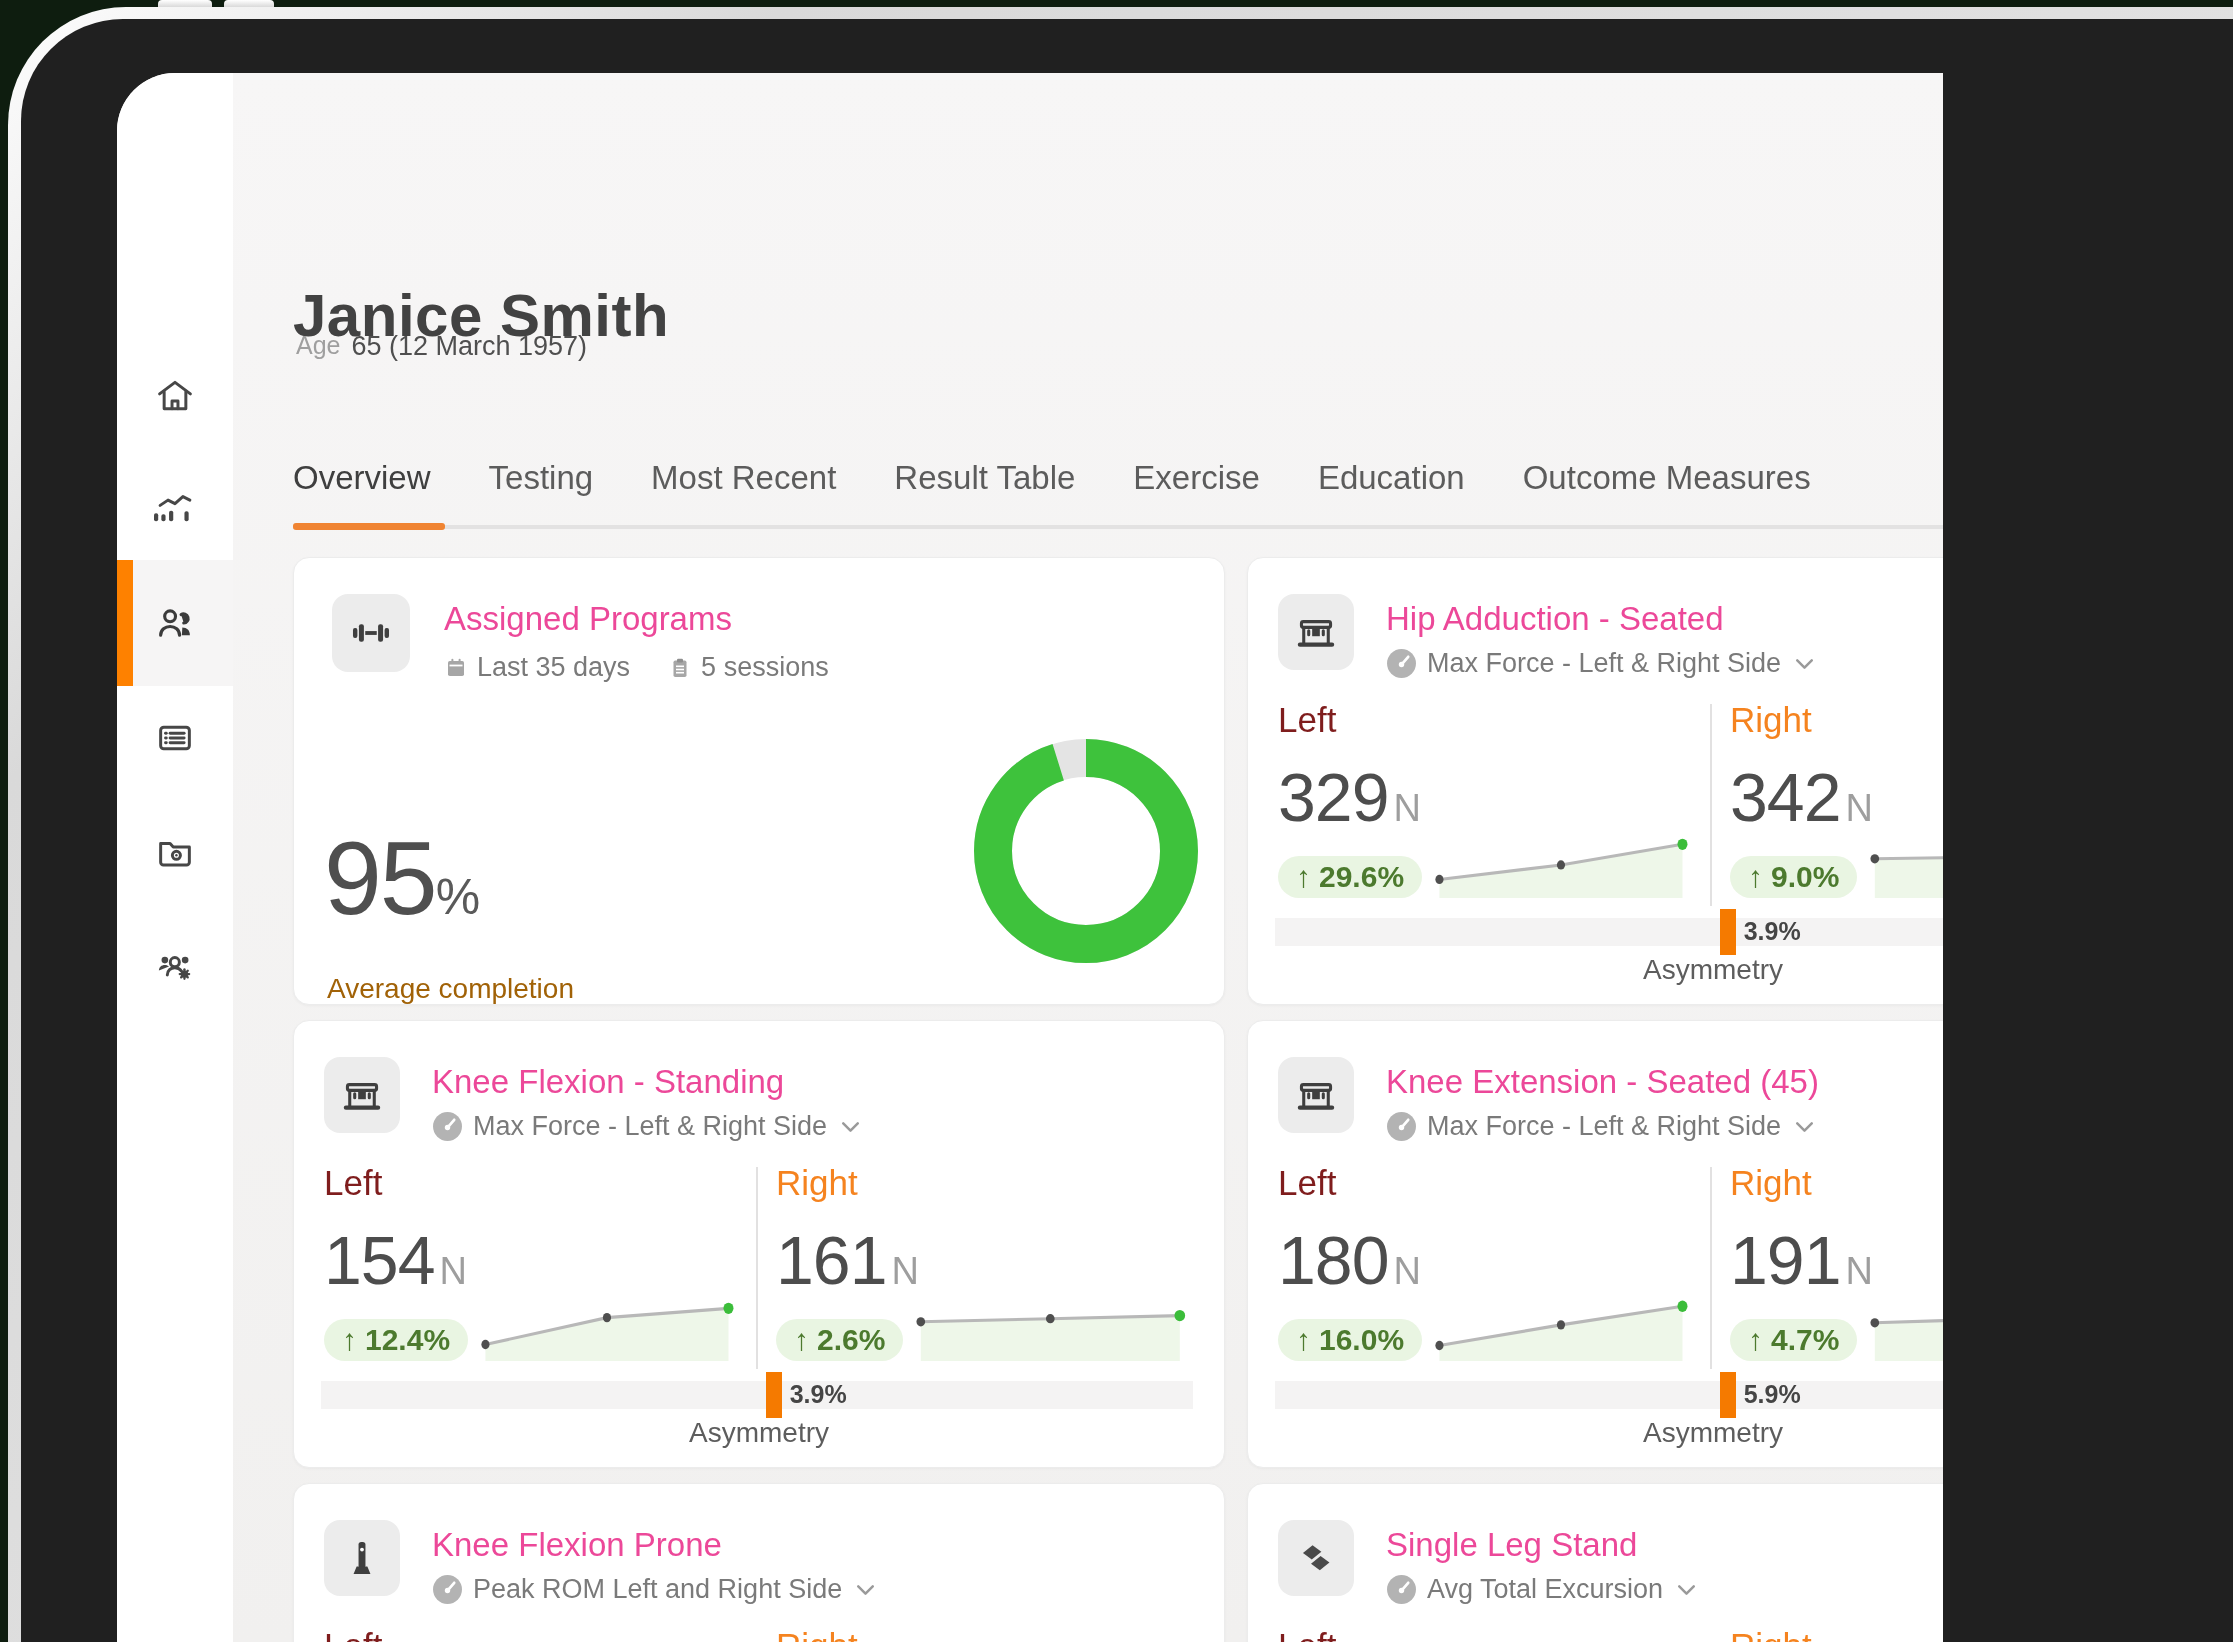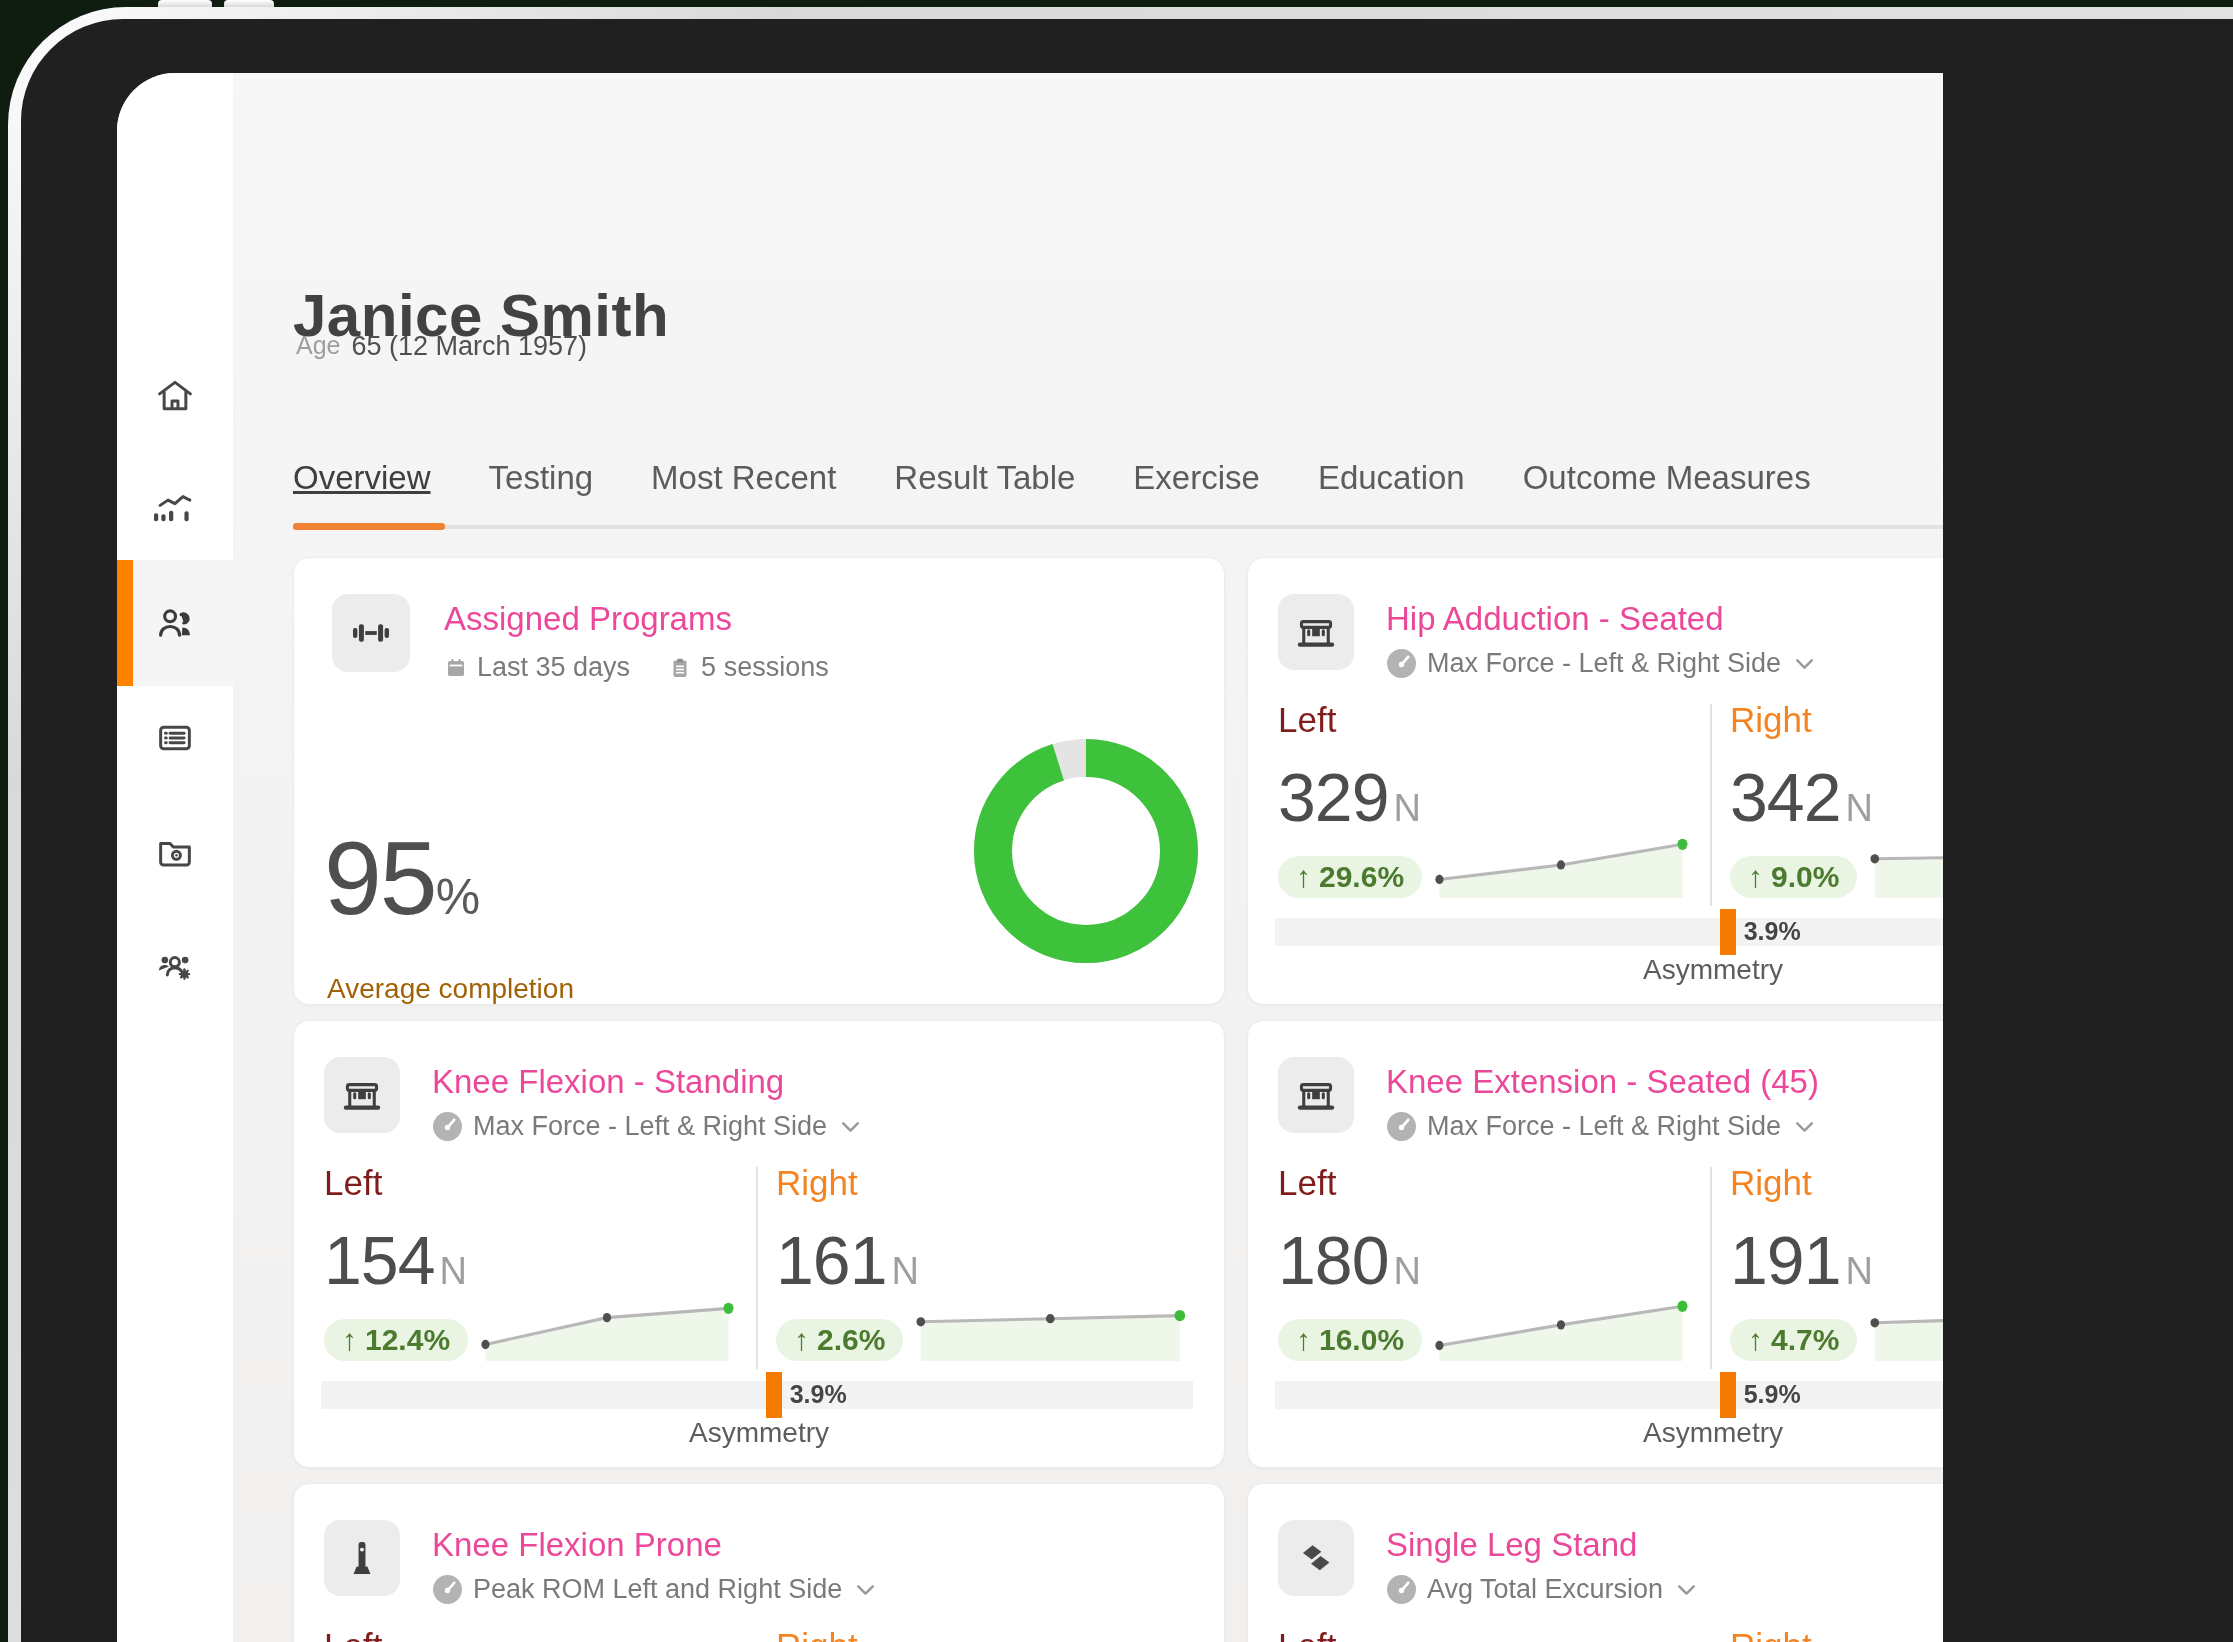--- a/index.html
+++ b/index.html
@@ -27,21 +27,21 @@
   .side-item.active{background:#f6f5f5;}
   .side-item.active::before{content:"";position:absolute;left:0;top:0;bottom:0;width:16px;background:#fe8100;}
   
   .page-title{position:absolute;left:176px;top:168px;font-size:60px;font-weight:700;color:#424242;letter-spacing:.5px;}
   .age-row{position:absolute;left:179px;top:258px;display:flex;align-items:flex-start;gap:11px;}
   .age-label{font-size:25px;color:#9f9f9f;}
   .age-value{font-size:27px;color:#4f4f4f;font-weight:500;}
   
   .tabs{position:absolute;left:176px;top:385px;display:flex;gap:58px;}
   .tab{font-size:33px;color:#5c5c5c;line-height:40px;cursor:pointer;white-space:nowrap;}
-  .tab.active{color:#3f3f3f;text-decoration:underline;}
+  .tab.active{color:#3f3f3f;}
   .tab-track{position:absolute;left:176px;top:452px;width:1886px;height:4px;background:#e3e2e2;}
   .tab-underline{position:absolute;left:176px;top:450px;width:152px;height:7px;background:#f08432;border-radius:3px;}
   
   .grid{position:absolute;left:176px;top:484px;display:grid;
         grid-template-columns:932px 932px;grid-auto-rows:448px;gap:15px 22px;}
   .card{position:relative;background:#ffffff;border:1px solid #ececec;border-radius:16px;
         box-shadow:0 1px 3px rgba(0,0,0,.04);}
   .icon-sq{position:absolute;left:30px;top:36px;width:76px;height:76px;border-radius:16px;
            background:#ececec;display:flex;align-items:center;justify-content:center;}
   .icon-sq svg{width:46px;height:46px;}

